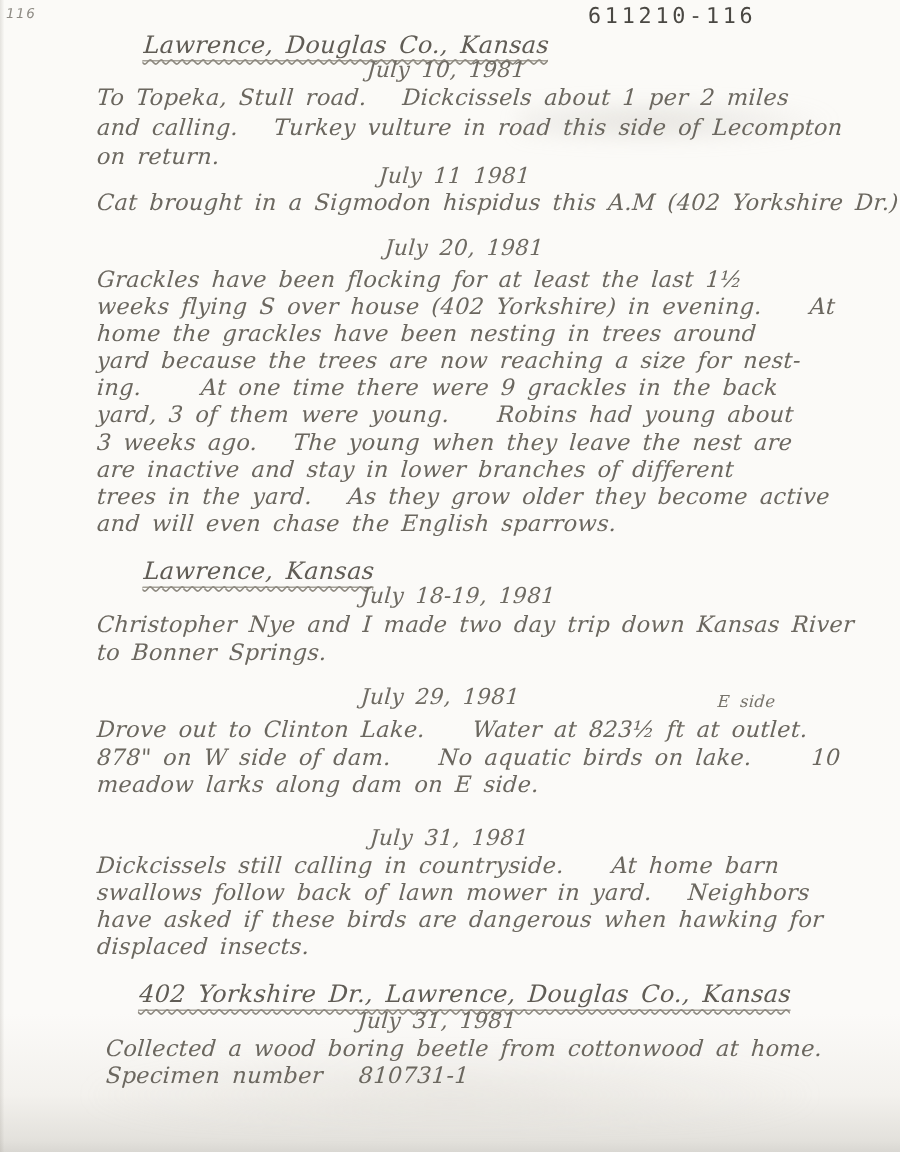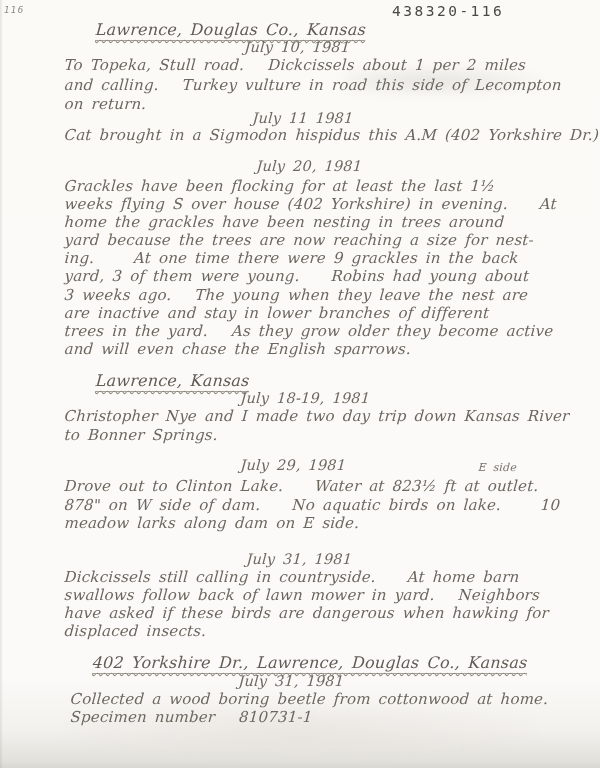--- a/index.html
+++ b/index.html
@@ -57,21 +57,21 @@
 </head>
 <body>
 
 <div class="page">
 
   <div class="edge-left"></div>
   <div class="smudge smudge-a"></div>
   <div class="smudge smudge-b"></div>
 
   <span class="corner-num">116</span>
-  <span class="txt catalog">438320-116</span>
+  <span class="txt catalog">611210-116</span>
 
   <span class="txt header" style="top:20px;left:95px">Lawrence, Douglas Co., Kansas</span>
 
   <span class="txt date" style="top:39px;left:244px">July 10, 1981</span>
   <span class="txt line" style="top:56px;left:64px">To Topeka, Stull road.   Dickcissels about 1 per 2 miles</span>
   <span class="txt line" style="top:76px;left:64px">and calling.   Turkey vulture in road this side of Lecompton</span>
   <span class="txt line" style="top:95px;left:64px">on return.</span>
 
   <span class="txt date" style="top:110px;left:252px">July 11 1981</span>
   <span class="txt line" style="top:126px;left:64px">Cat brought in a Sigmodon hispidus this A.M (402 Yorkshire Dr.)</span>

